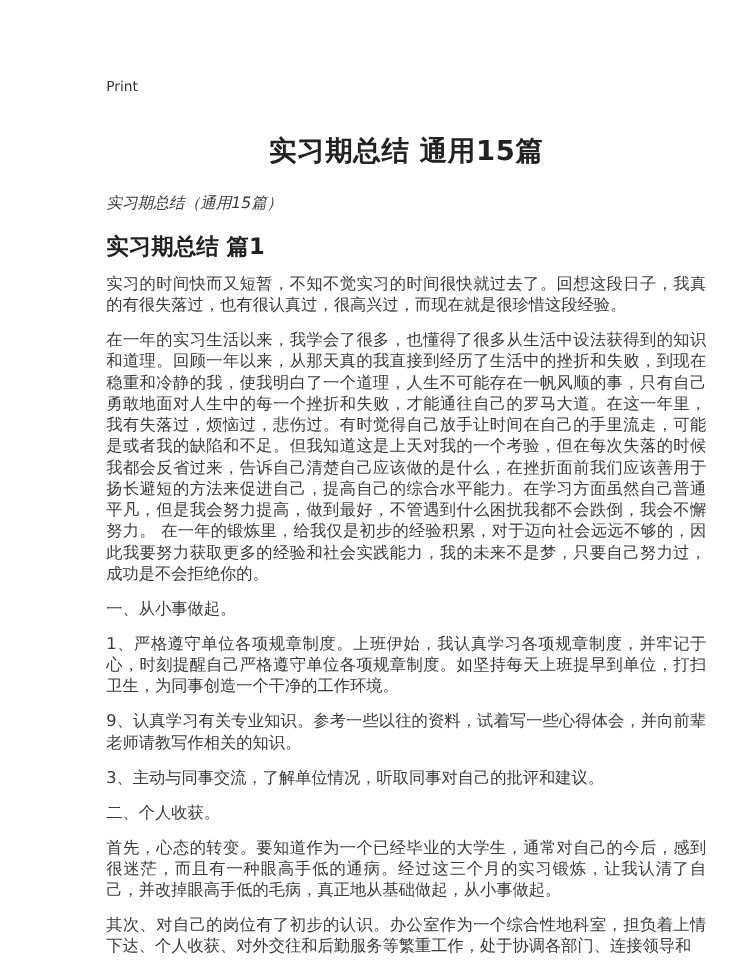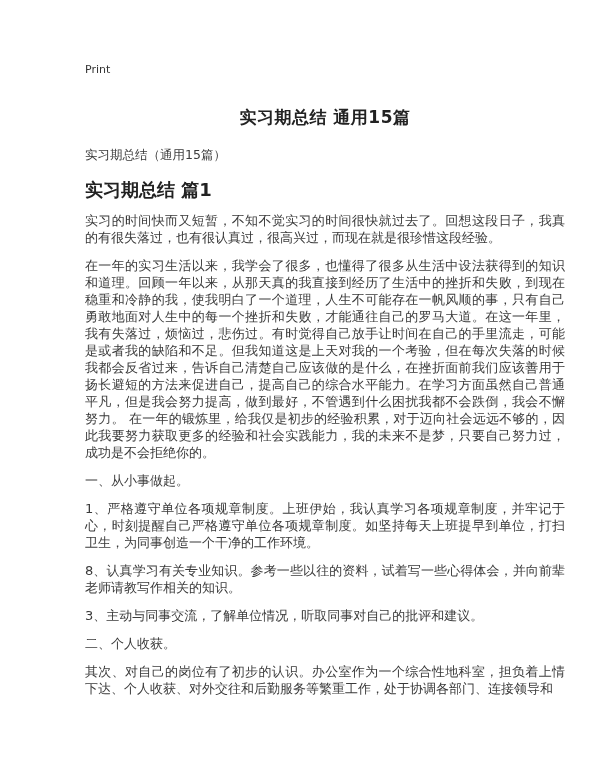--- a/index.html
+++ b/index.html
@@ -17,31 +17,32 @@
     color: #3a3a3a;
   }
   .print-label {
     font-size: 11px;
     color: #333333;
     margin-bottom: 22px;
     cursor: pointer;
     display: inline-block;
   }
   .title {
-    font-size: 17px;
+    font-size: 22px;
     font-weight: bold;
     color: #222222;
     text-align: center;
     margin: 8px 0 18px 0;
     letter-spacing: 0.5px;
   }
   .subtitle {
     font-size: 12.5px;
     color: #3a3a3a;
     margin-bottom: 14px;
+    font-style: italic;
   }
   .section-heading {
     font-size: 18px;
     font-weight: bold;
     color: #222222;
     margin-bottom: 10px;
   }
   .body-text .para {
     font-size: 13px;
     line-height: 17px;
@@ -61,18 +62,19 @@
 
   <p class="subtitle">实习期总结（通用15篇）</p>
 
   <p class="section-heading">实习期总结 篇1</p>
 
   <div class="body-text">
       <p class="para">实习的时间快而又短暂，不知不觉实习的时间很快就过去了。回想这段日子，我真的有很失落过，也有很认真过，很高兴过，而现在就是很珍惜这段经验。</p>
       <p class="para">在一年的实习生活以来，我学会了很多，也懂得了很多从生活中设法获得到的知识和道理。回顾一年以来，从那天真的我直接到经历了生活中的挫折和失败，到现在稳重和冷静的我，使我明白了一个道理，人生不可能存在一帆风顺的事，只有自己勇敢地面对人生中的每一个挫折和失败，才能通往自己的罗马大道。在这一年里，我有失落过，烦恼过，悲伤过。有时觉得自己放手让时间在自己的手里流走，可能是或者我的缺陷和不足。但我知道这是上天对我的一个考验，但在每次失落的时候我都会反省过来，告诉自己清楚自己应该做的是什么，在挫折面前我们应该善用于扬长避短的方法来促进自己，提高自己的综合水平能力。在学习方面虽然自己普通平凡，但是我会努力提高，做到最好，不管遇到什么困扰我都不会跌倒，我会不懈努力。 在一年的锻炼里，给我仅是初步的经验积累，对于迈向社会远远不够的，因此我要努力获取更多的经验和社会实践能力，我的未来不是梦，只要自己努力过，成功是不会拒绝你的。</p>
       <p class="para">一、从小事做起。</p>
       <p class="para">1、严格遵守单位各项规章制度。上班伊始，我认真学习各项规章制度，并牢记于心，时刻提醒自己严格遵守单位各项规章制度。如坚持每天上班提早到单位，打扫卫生，为同事创造一个干净的工作环境。</p>
-      <p class="para">8、认真学习有关专业知识。参考一些以往的资料，试着写一些心得体会，并向前辈老师请教写作相关的知识。</p>
+      <p class="para">9、认真学习有关专业知识。参考一些以往的资料，试着写一些心得体会，并向前辈老师请教写作相关的知识。</p>
       <p class="para">3、主动与同事交流，了解单位情况，听取同事对自己的批评和建议。</p>
       <p class="para">二、个人收获。</p>
+      <p class="para">首先，心态的转变。要知道作为一个已经毕业的大学生，通常对自己的今后，感到很迷茫，而且有一种眼高手低的通病。经过这三个月的实习锻炼，让我认清了自己，并改掉眼高手低的毛病，真正地从基础做起，从小事做起。</p>
       <p class="para">其次、对自己的岗位有了初步的认识。办公室作为一个综合性地科室，担负着上情下达、个人收获、对外交往和后勤服务等繁重工作，处于协调各部门、连接领导和</p>
     </div>
 </div>
 
 </body></html>

